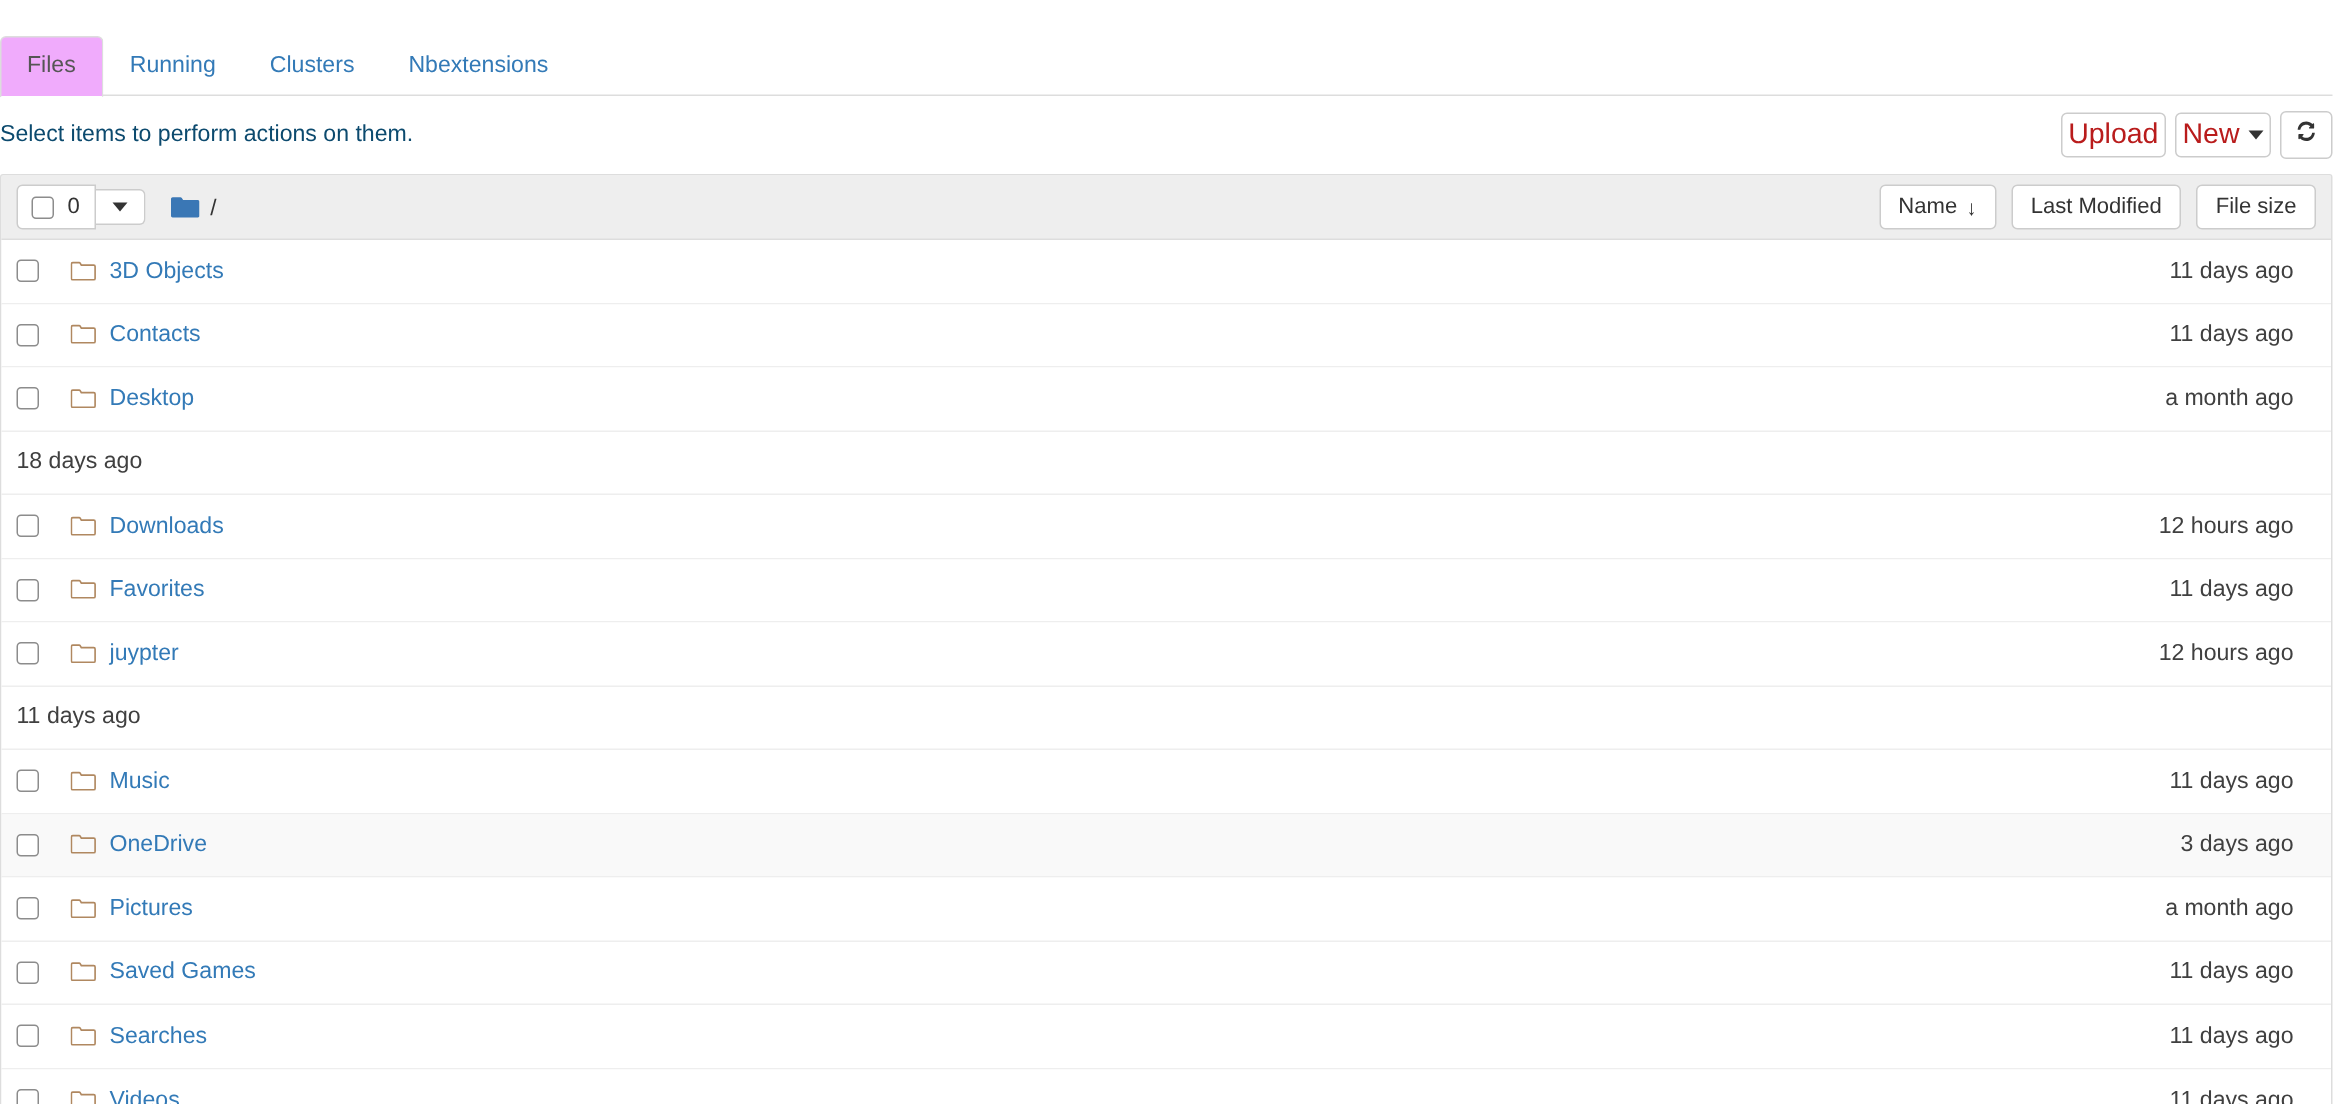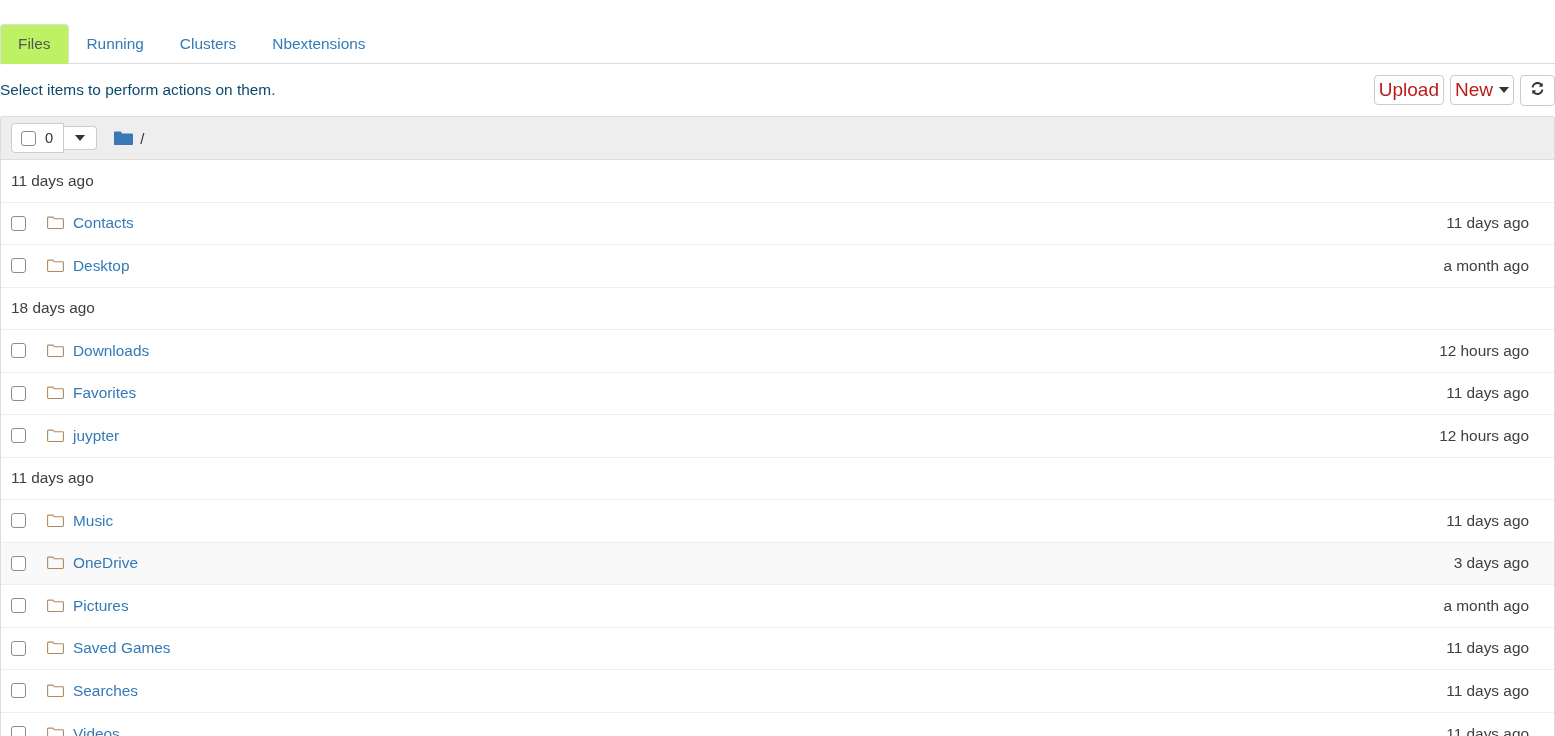--- a/index.html
+++ b/index.html
@@ -50,21 +50,21 @@
     line-height: 20px;
     color: #337ab7;
     cursor: pointer;
     border: 1px solid transparent;
     border-radius: 4px 4px 0 0;
     margin-bottom: -1px;
     white-space: nowrap;
   }
   .tab.active {
     color: #555555;
-    background: #bef264;
+    background: #f0abfc;
     border: 1px solid #dddddd;
     border-bottom-color: #ffffff;
     cursor: default;
   }
 
   
   .action-bar {
     position: relative;
     height: 52px;
     margin: 0 14px;
@@ -325,24 +325,45 @@
         <div class="breadcrumb-nav">
           <span class="folder-solid">
             <svg width="19" height="15" viewBox="0 0 19 15" aria-hidden="true">
               <path fill="#3a77b5" d="M0 1.6C0 1.0.5.5 1.1.5h5.2c.4 0 .7.2.9.5l.9 1.4h9.8c.6 0 1.1.5 1.1 1.1v9.4c0 .6-.5 1.1-1.1 1.1H1.1C.5 14 0 13.5 0 12.9V1.6z"></path>
             </svg>
           </span>
           <span class="crumb-sep">/</span>
         </div>
       </div>
 
+      <div class="toolbar-right">
+        <div class="sort-btn">
+          <span>Name</span>
+          <span class="sort-arrow">↓</span>
+        </div>
+        <div class="sort-btn">
+          <span>Last Modified</span>
+        </div>
+        <div class="sort-btn">
+          <span>File size</span>
+        </div>
+      </div>
     </div>
 
     <div id="file-rows">
         <div class="file-row">
+          <div class="row-left">
+            <div class="row-cb-wrap">
+              <input type="checkbox" class="cb" style="">
+            </div>
+            <span class="folder-outline"><svg width="17" height="14" viewBox="0 0 17 14" aria-hidden="true">
+                <path fill="none" stroke="#b08860" stroke-width="1.1" d="M.6 2.0c0-.5.4-.9.9-.9h4.2c.3 0 .6.1.7.4l.8 1.2h8.3c.5 0 .9.4.9.9v8.0c0 .5-.4.9-.9.9H1.5c-.5 0-.9-.4-.9-.9V2.0z"></path>
+              </svg></span>
+            <a class="item-name">3D Objects</a>
+          </div>
           <div class="row-right">
             <span class="modified">11 days ago</span>
           </div>
         </div>
         <div class="file-row">
           <div class="row-left">
             <div class="row-cb-wrap">
               <input type="checkbox" class="cb" style="">
             </div>
             <span class="folder-outline"><svg width="17" height="14" viewBox="0 0 17 14" aria-hidden="true">

